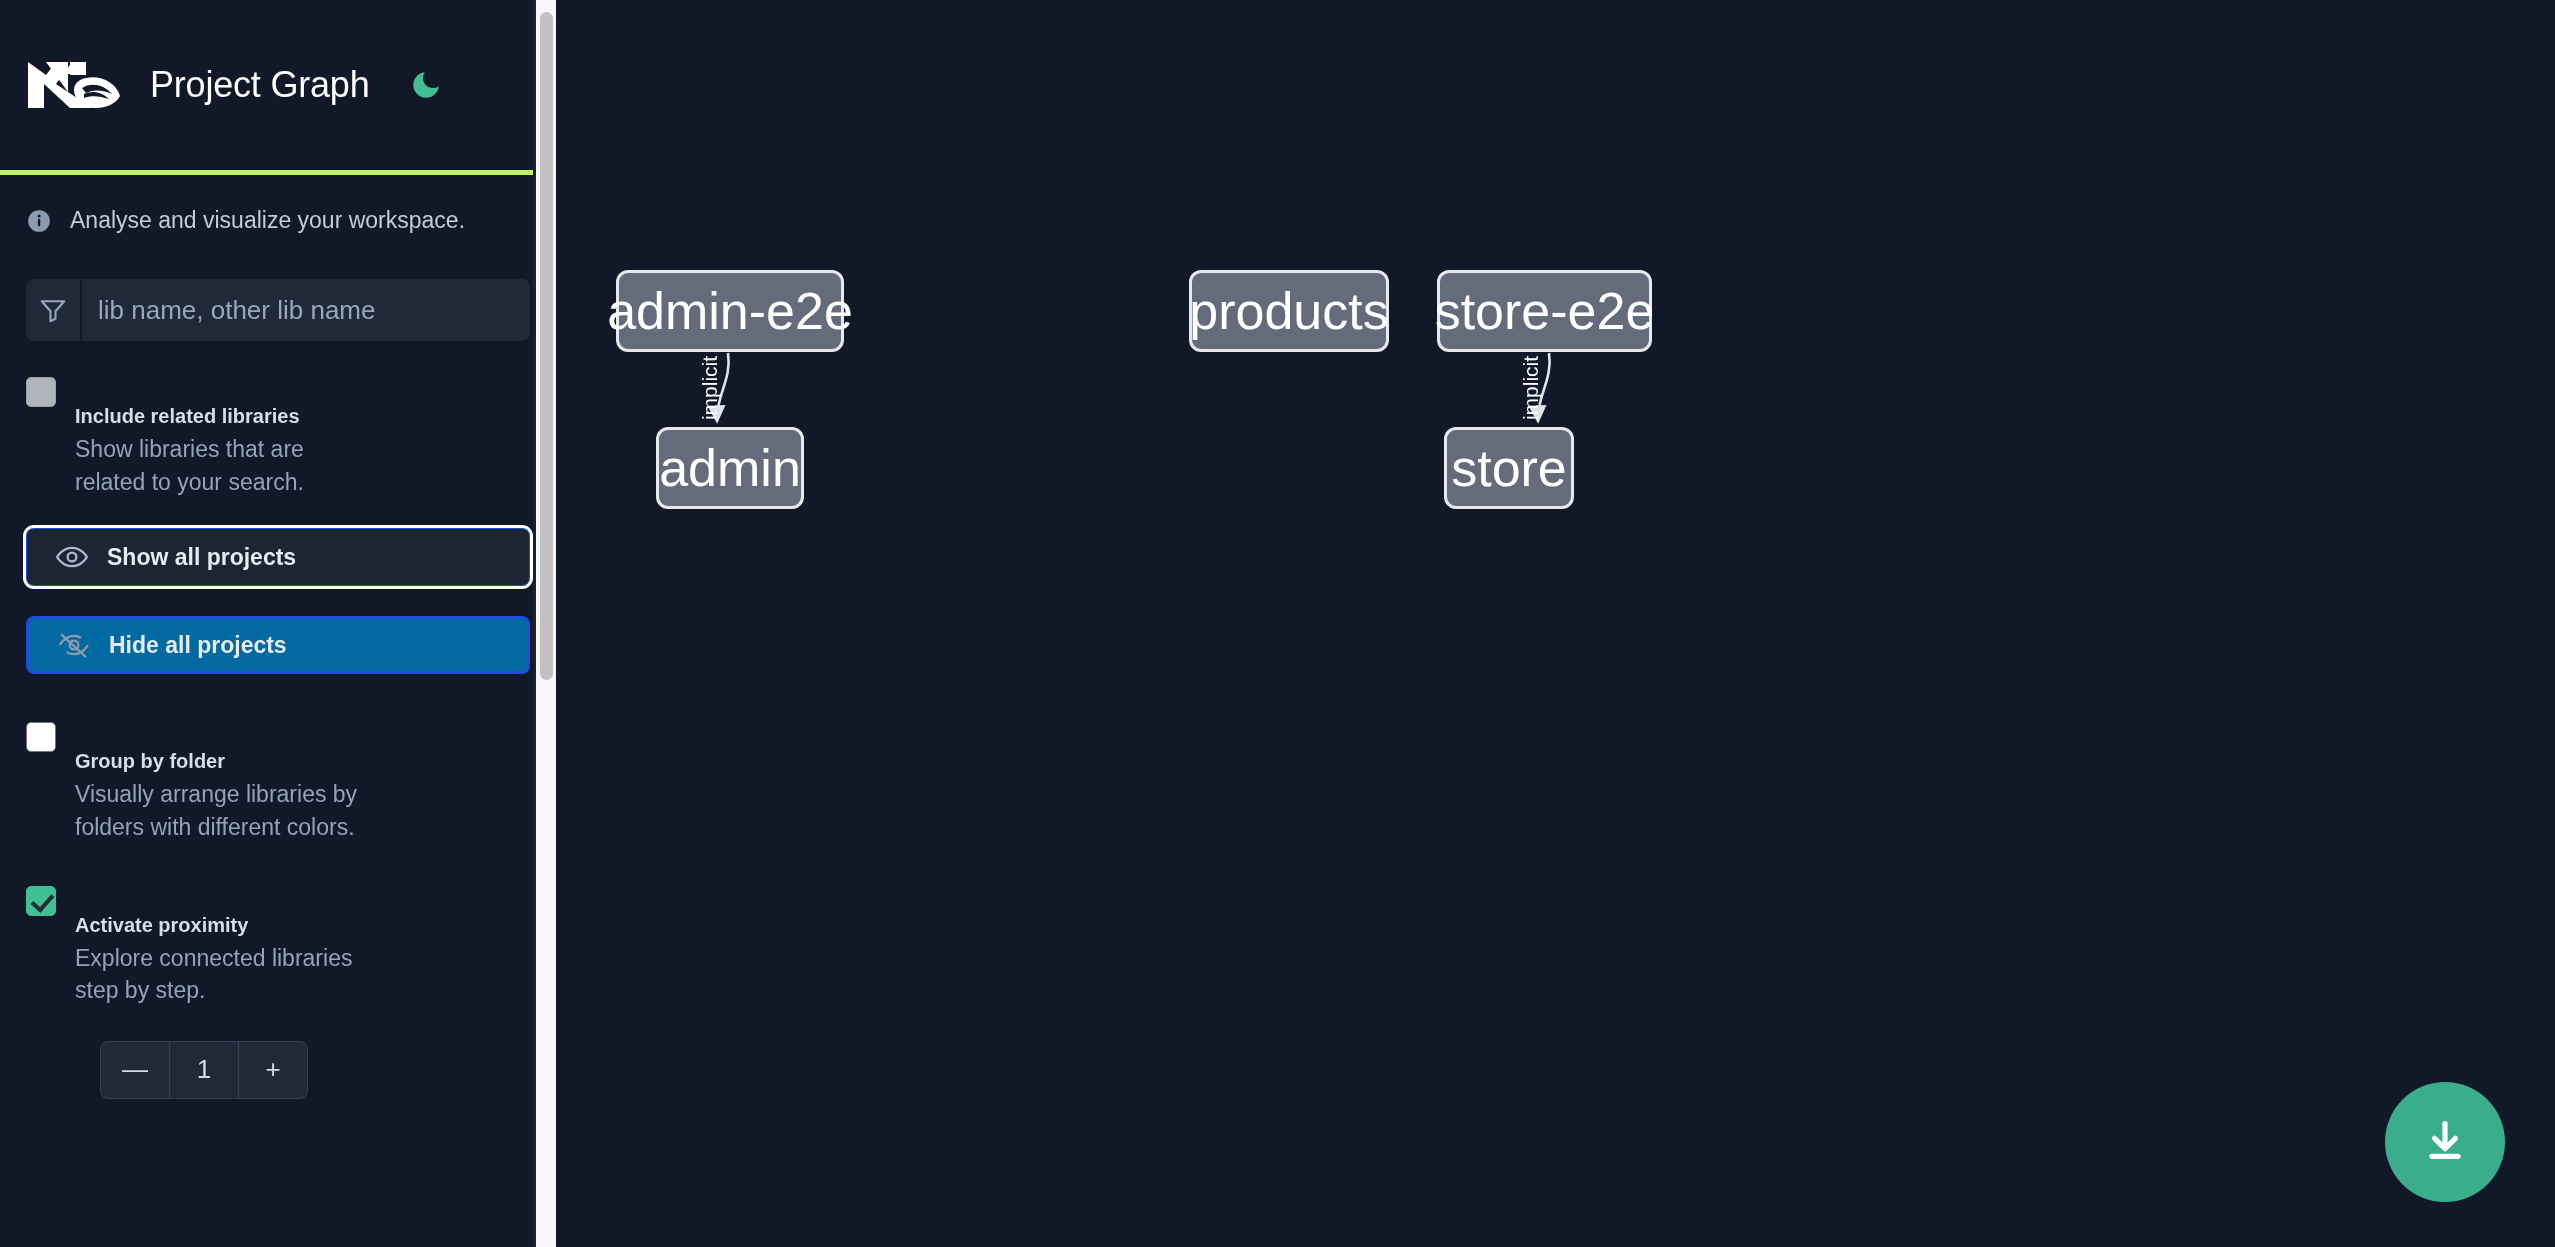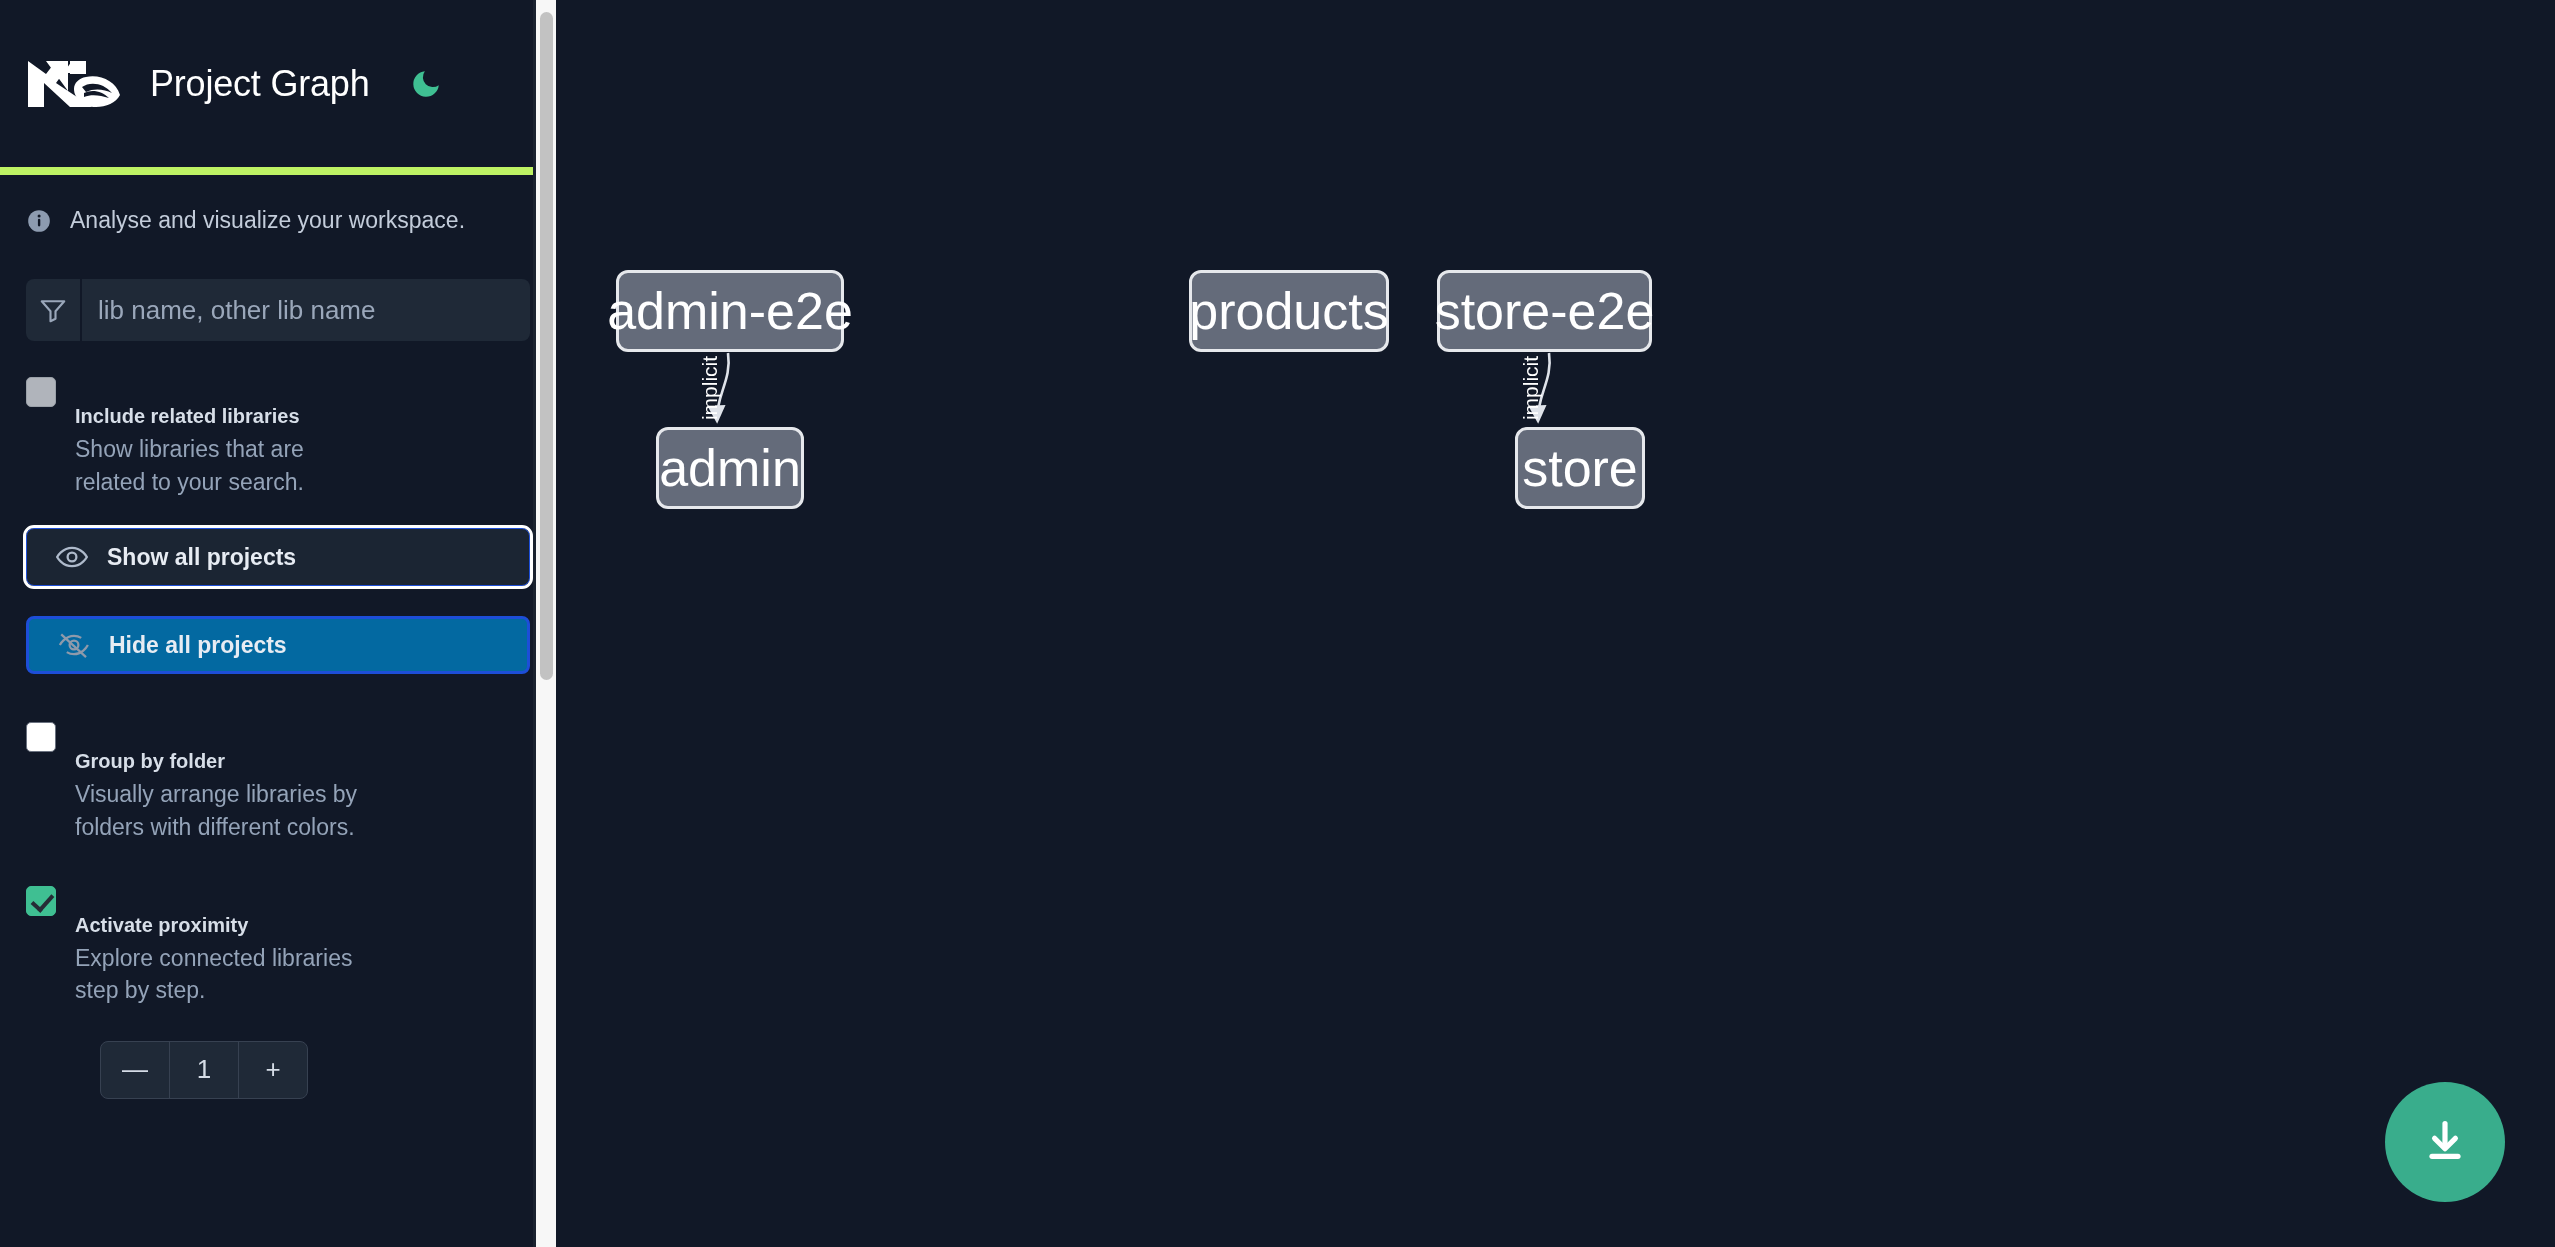--- a/index.html
+++ b/index.html
@@ -16,21 +16,21 @@
     position: relative;
     width: 556px; height: 1247px;
     background: #111827;
     flex: 0 0 556px;
     overflow: hidden;
   }
   .sb-header {
     height: 175px;
     display: flex; align-items: center;
     padding-left: 26px;
-    border-bottom: 8px solid #bef264;
+    border-bottom: 5px solid #bef264;
   }
   .logo { width: 96px; height: 62px; flex: 0 0 96px; }
   .app-title {
     font-size: 36px; font-weight: 400; color: #ffffff;
     margin-left: 28px; letter-spacing: -0.2px; white-space: nowrap;
   }
   .theme-toggle {
     margin-left: 36px; width: 40px; height: 40px;
     display: flex; align-items: center; justify-content: center;
     cursor: pointer;
@@ -272,21 +272,21 @@
       <path d="M172 353 C176 380 160 395 161 420" fill="none" stroke="#dfe3ea" stroke-width="2.6" marker-end="url(#arrow)"></path>
       <path d="M993 353 C997 380 981 395 982 420" fill="none" stroke="#dfe3ea" stroke-width="2.6" marker-end="url(#arrow)"></path>
       <text x="161" y="388" fill="#ffffff" font-size="21" font-family="Liberation Sans, sans-serif" text-anchor="middle" transform="rotate(-90 161 388)">implicit</text>
       <text x="982" y="388" fill="#ffffff" font-size="21" font-family="Liberation Sans, sans-serif" text-anchor="middle" transform="rotate(-90 982 388)">implicit</text>
     </svg>
 
     <div class="node" style="left:60px;top:270px;width:228px;height:82px">admin-e2e</div>
     <div class="node" style="left:633px;top:270px;width:200px;height:82px">products</div>
     <div class="node" style="left:881px;top:270px;width:215px;height:82px">store-e2e</div>
     <div class="node" style="left:100px;top:427px;width:148px;height:82px">admin</div>
-    <div class="node" style="left:959px;top:427px;width:130px;height:82px">store</div>
+    <div class="node" style="left:888px;top:427px;width:130px;height:82px">store</div>
 
     <div class="fab">
       <span>
         <svg width="52" height="52" viewBox="0 0 24 24">
           <path d="M12 3.5v11" stroke="#ffffff" stroke-width="2.4" stroke-linecap="round" fill="none"></path>
           <path d="M7.2 10.3 12 15.1 16.8 10.3" stroke="#ffffff" stroke-width="2.4" stroke-linecap="round" stroke-linejoin="round" fill="none"></path>
           <path d="M6 18.6h12" stroke="#ffffff" stroke-width="2.4" stroke-linecap="round" fill="none"></path>
         </svg>
       </span>
     </div>

